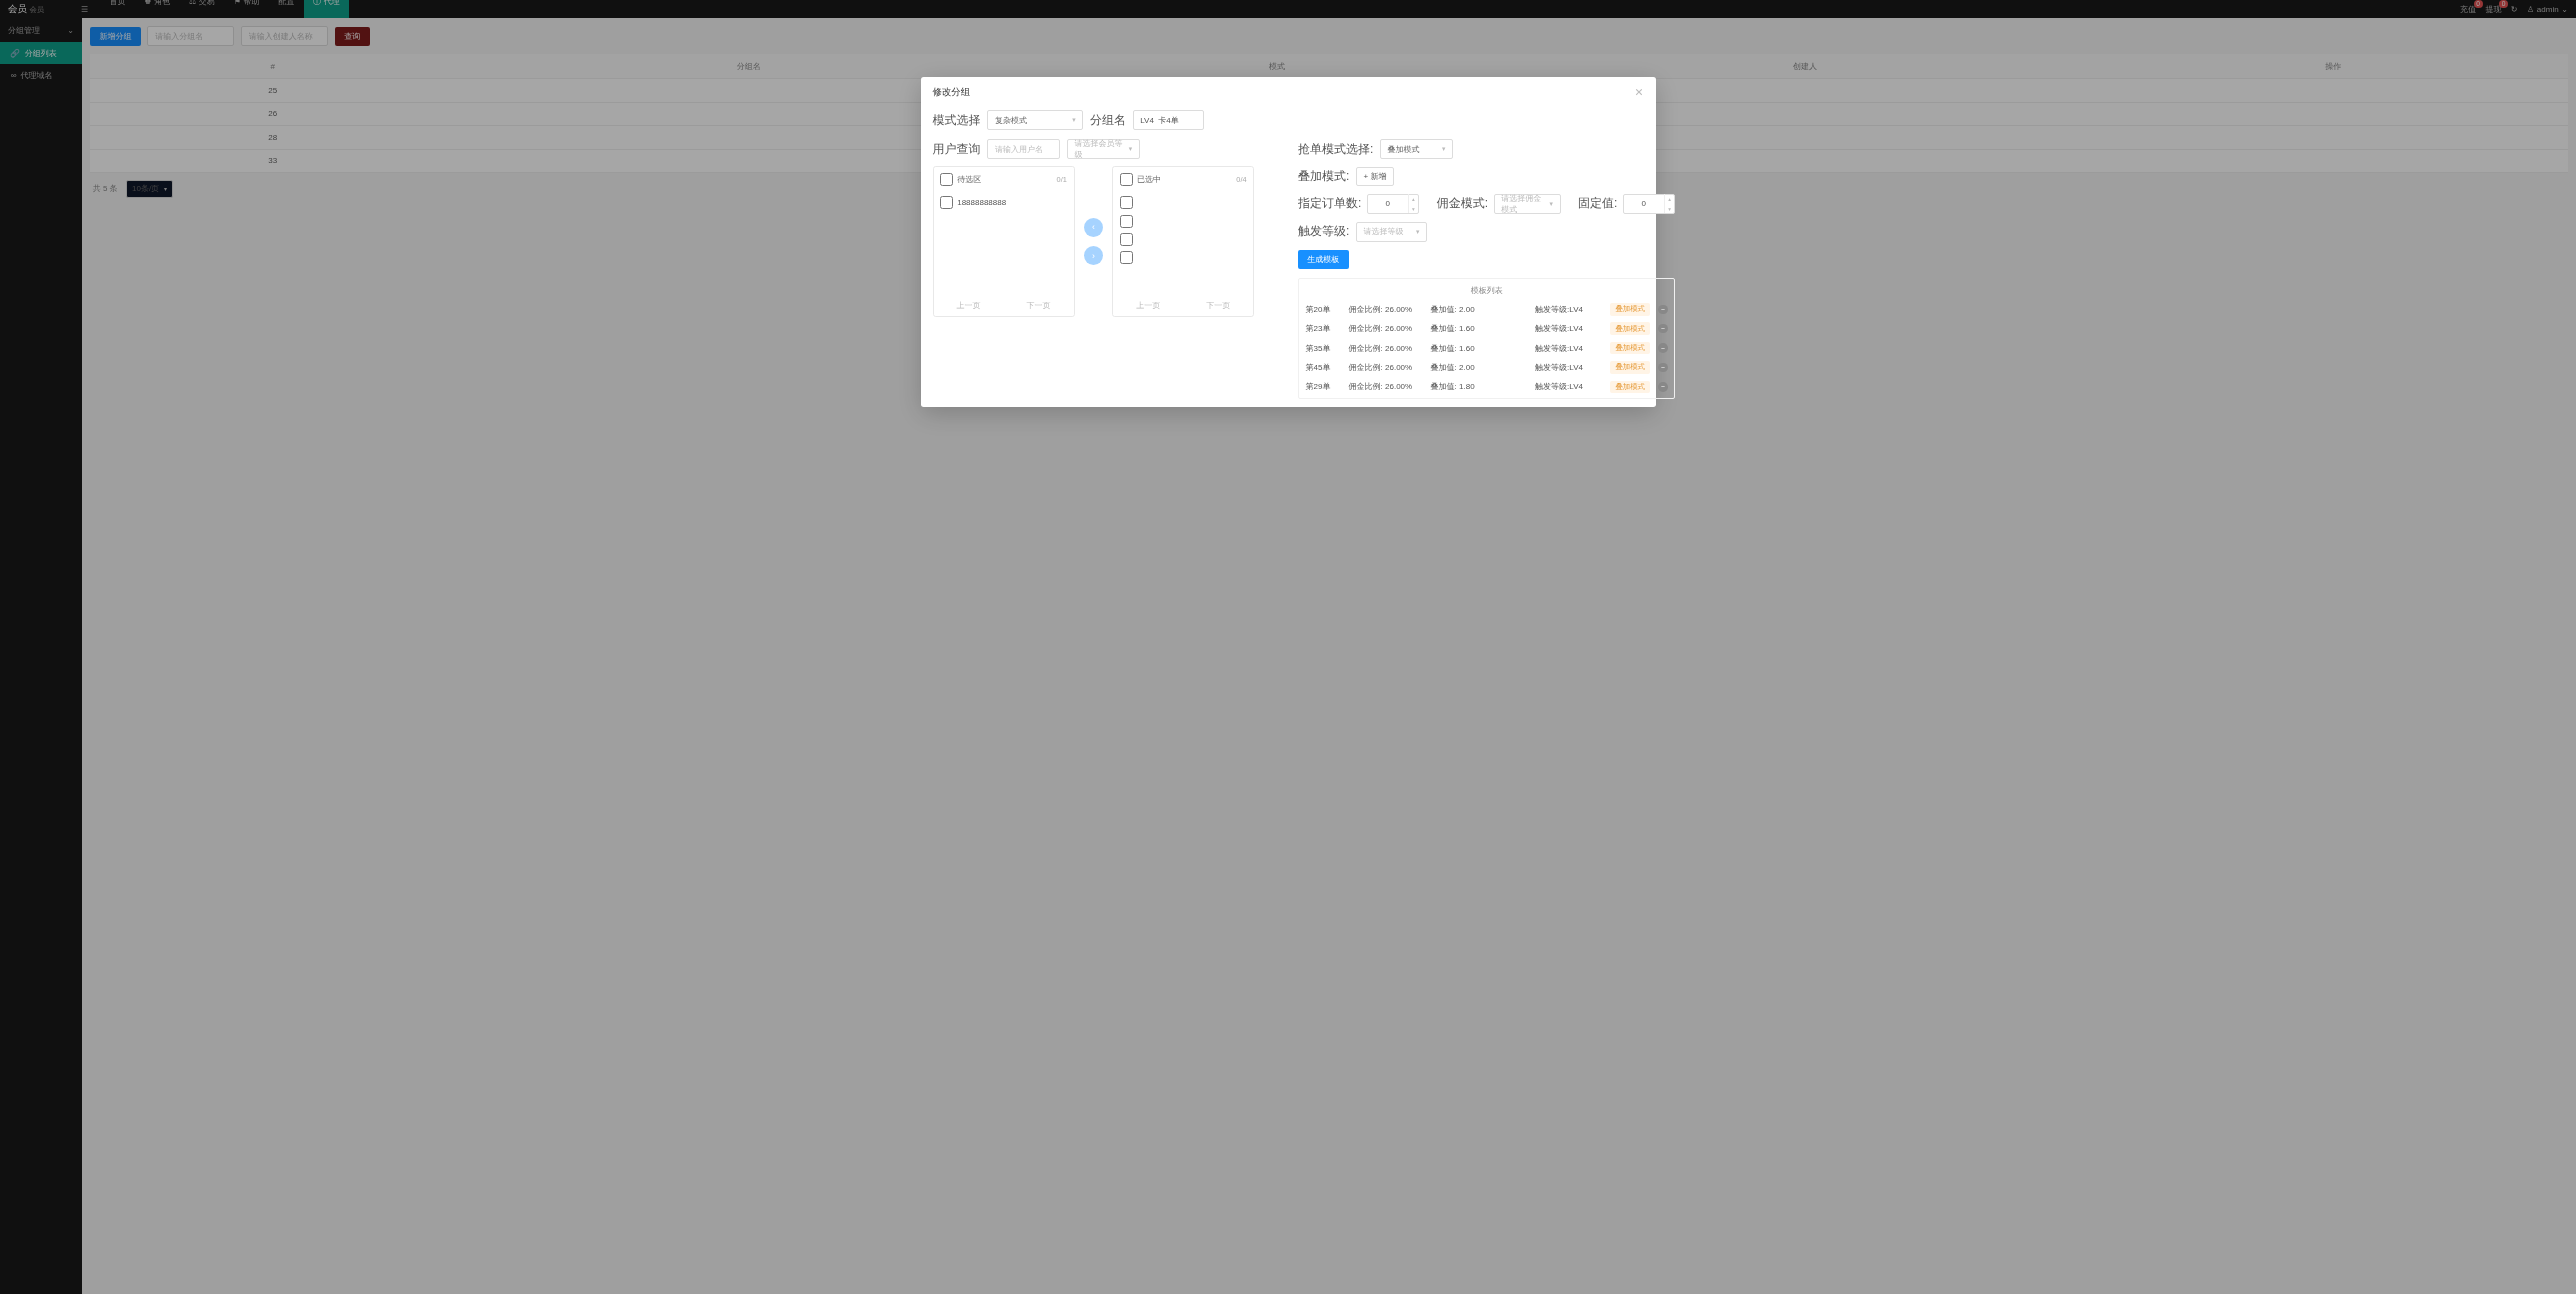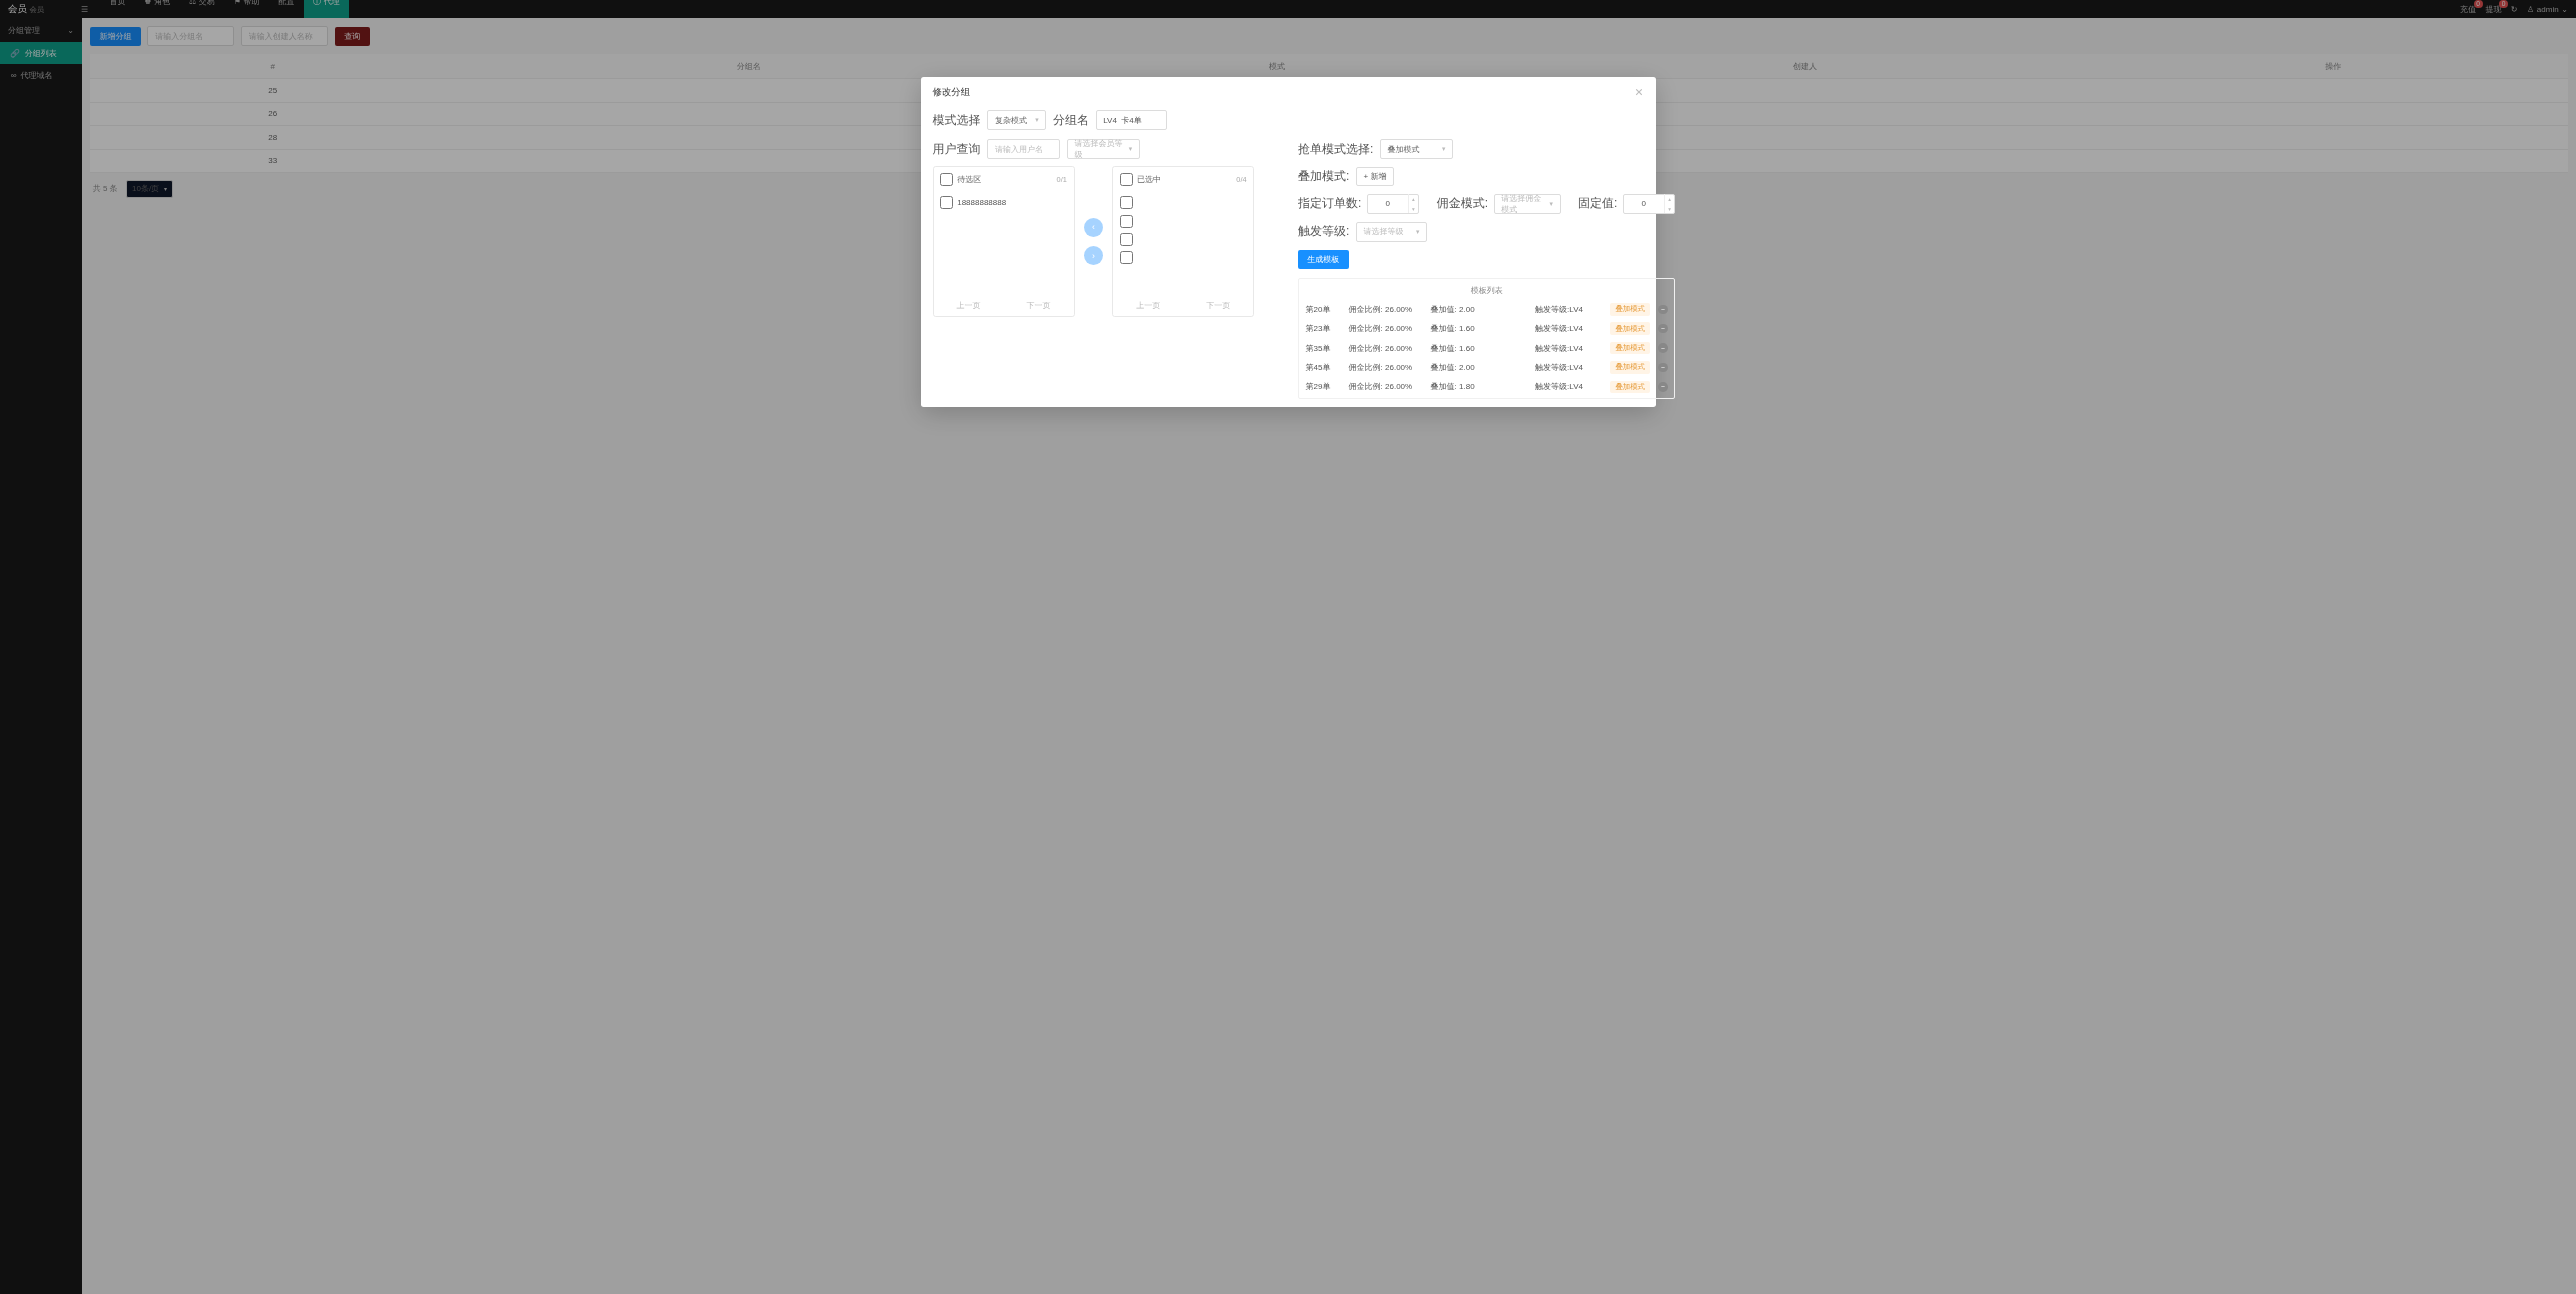--- a/index.html
+++ b/index.html
@@ -323,21 +323,21 @@
 <div class="overlay">
   <div class="modal">
     <div class="modal-header">
       <span>修改分组</span>
       <span class="modal-close">✕</span>
     </div>
 
     <div class="modal-body">
       <div class="row-inline">
         <span class="label">模式选择</span>
-        <div class="select" style="width:59px">
+        <div class="select" style="width:96px">
           <span>复杂模式</span>
             <span class="caret">▾</span>
         </div>
         <span class="label">分组名</span>
         <input class="input" style="width: 71px;" value="LV4  卡4单">
       </div>
 
       <div class="two-col">
 
         <div class="left-col">

